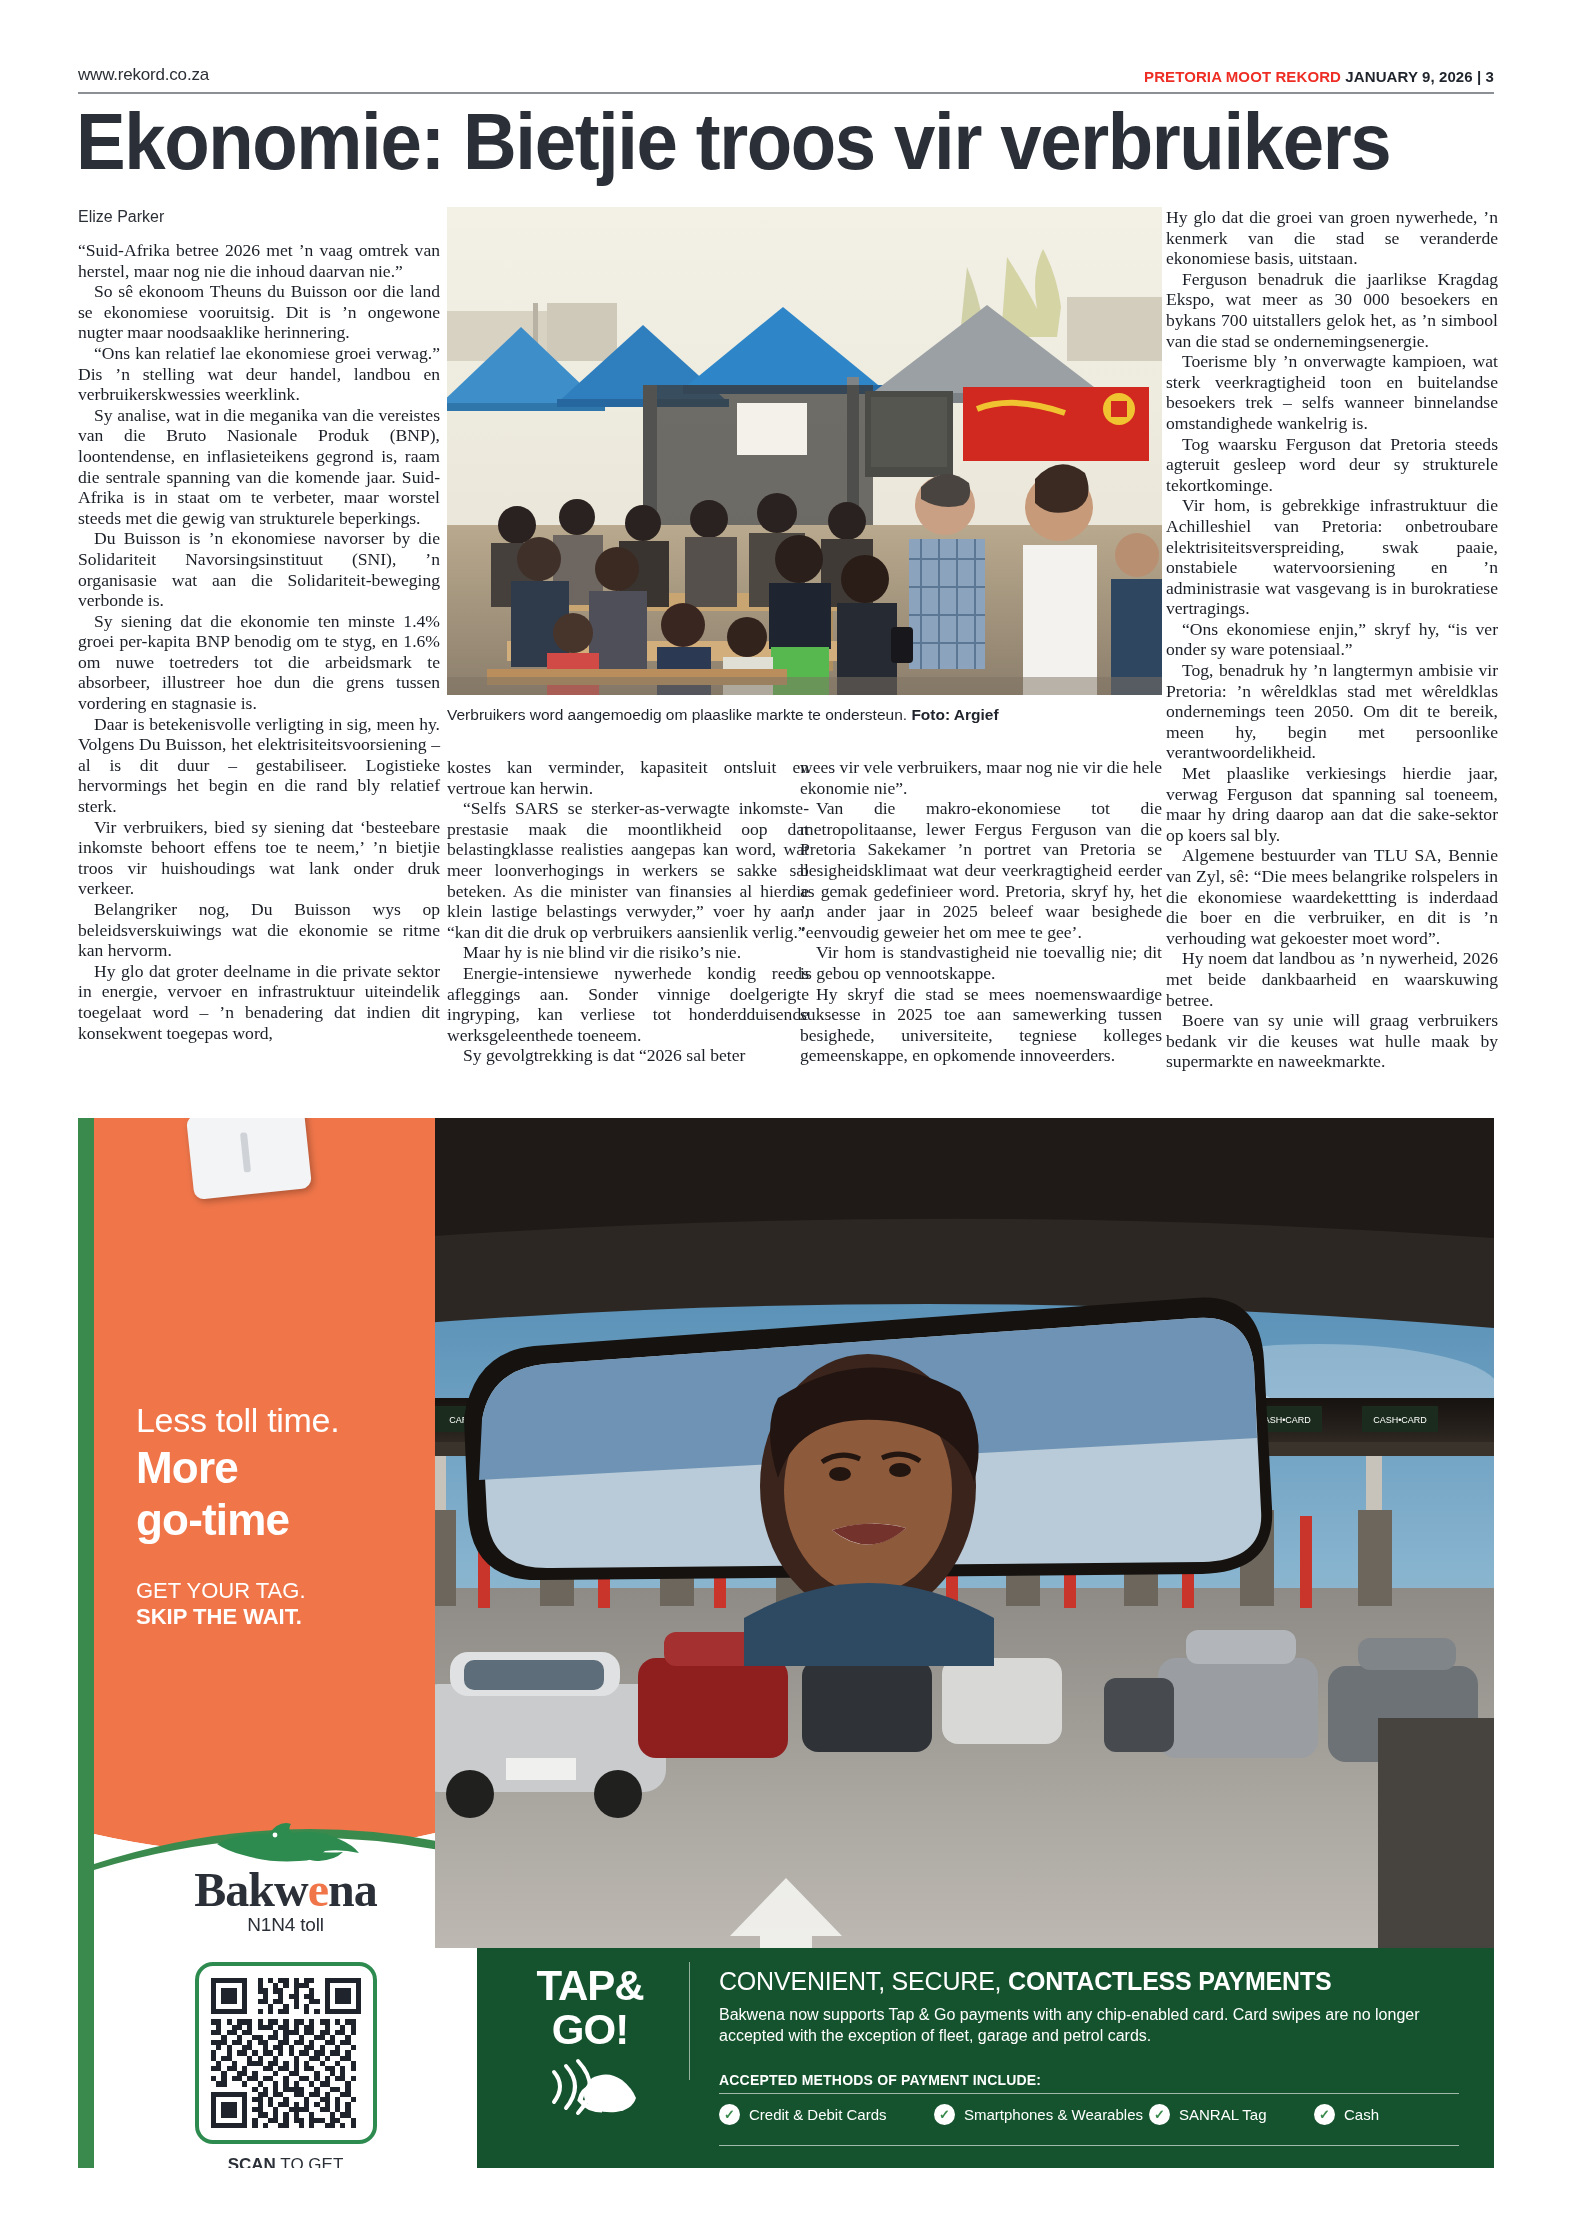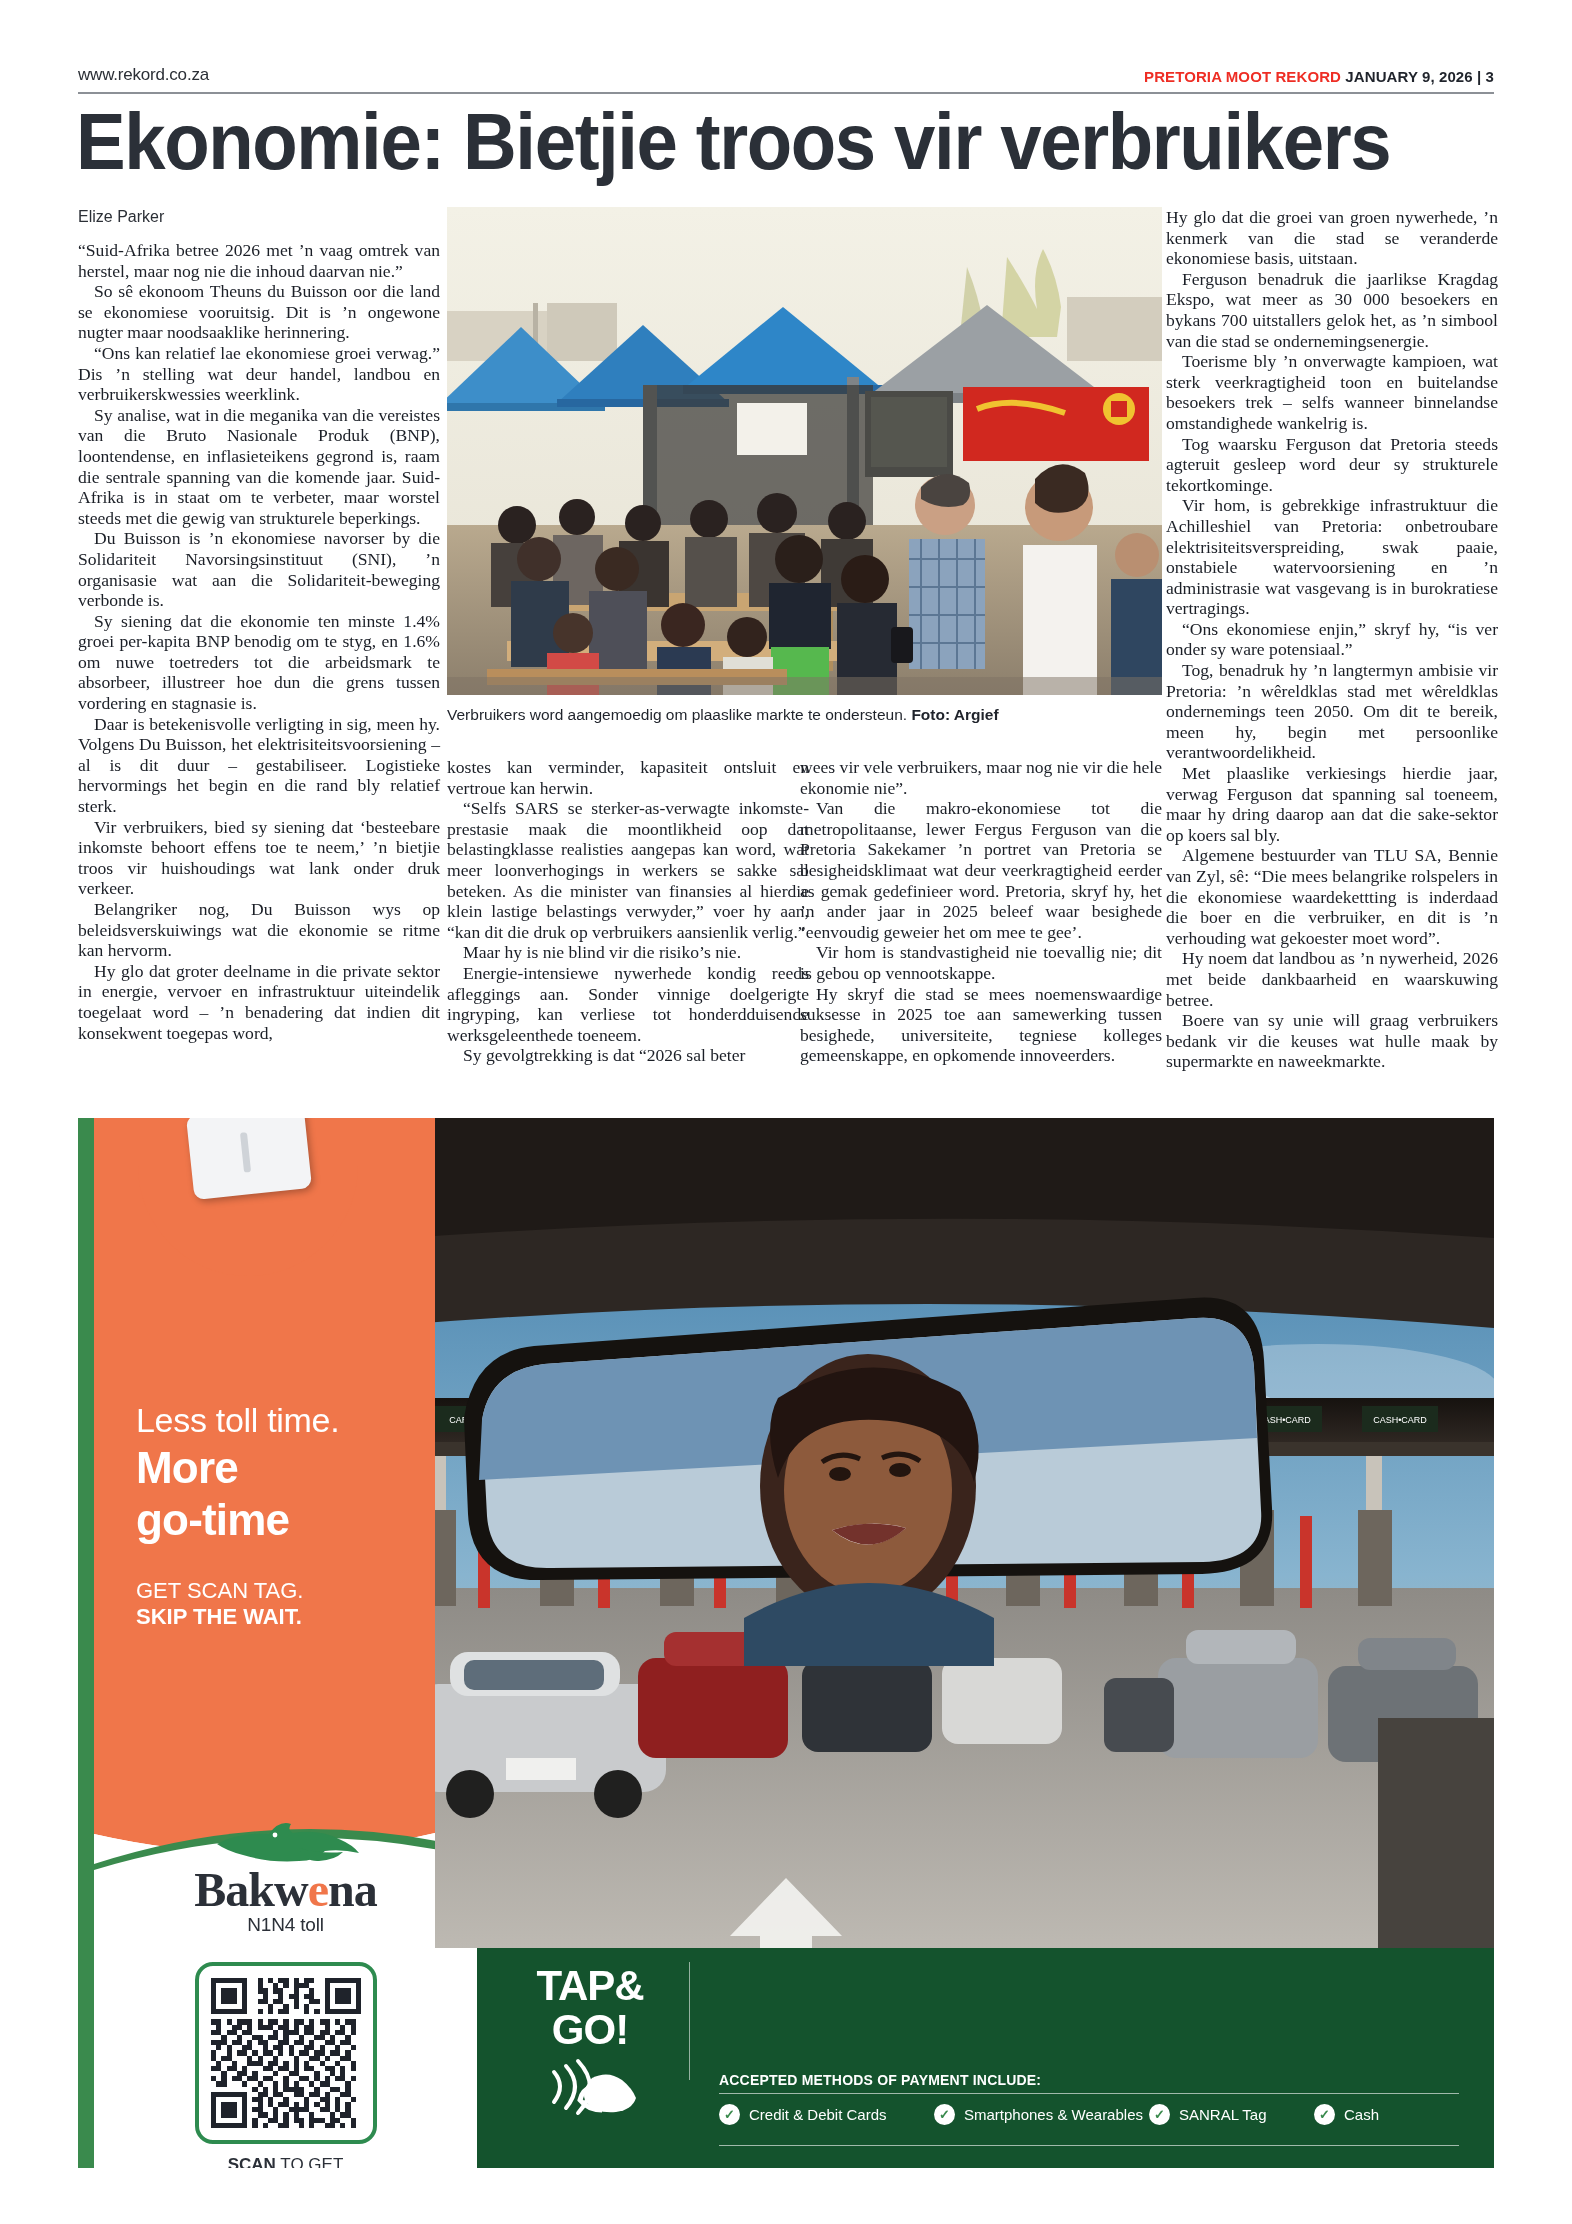--- a/index.html
+++ b/index.html
@@ -545,21 +545,21 @@
       </svg>
 
       <div class="ad-tag">
         <div class="ad-tag-device"></div>
       </div>
 
       <div class="ad-headline">
         <div class="ad-h1">Less toll time.</div>
         <div class="ad-h2">More</div>
         <div class="ad-h2">go-time</div>
-        <div class="ad-h3">GET SCAN TAG.</div>
+        <div class="ad-h3">GET YOUR TAG.</div>
         <div class="ad-h4">SKIP THE WAIT.</div>
       </div>
 
       <div class="bakwena-block">
         <svg class="croc" width="150" height="44" viewBox="0 0 150 44">
           <path d="M6 26 q22 -12 52 -10 q10 -14 22 -10 q-4 6 2 9 q26 -4 46 6 q14 6 20 14 q-18 -4 -34 -2
                    q-10 10 -26 10 q-30 2 -56 -6 q-16 -4 -26 -11z" fill="#2e8b4f"></path>
           <path d="M88 30 q20 6 44 4 q-8 8 -24 9 q-14 1 -20 -13z" fill="#2e8b4f"></path>
           <circle cx="64" cy="17" r="2.4" fill="#ffffff"></circle>
         </svg>
@@ -794,20 +794,24 @@
             <path d="M16 14 q12 14 0 30"></path>
             <path d="M28 8 q18 20 0 42"></path>
             <path d="M40 3 q24 26 0 52"></path>
           </g>
           <path d="M54 20 q16 -8 30 2 q10 8 14 18 q-4 12 -20 14 q-20 2 -30 -10 q-6 -10 6 -24z" fill="#ffffff"></path>
           <path d="M54 28 q-10 4 -12 14 q8 10 22 10" stroke="#ffffff" stroke-width="5" fill="none"></path>
         </svg>
       </div>
       <div class="tap-divider"></div>
 
+      <div class="ad-foot-main">
+        <div class="aff-h"><span>CONVENIENT, SECURE, </span><b>CONTACTLESS PAYMENTS</b></div>
+        <div class="aff-p">Bakwena now supports Tap &amp; Go payments with any chip-enabled card. Card swipes are no longer accepted with the exception of fleet, garage and petrol cards.</div>
+      </div>
 
       <div class="aff-accepted">ACCEPTED METHODS OF PAYMENT INCLUDE:</div>
       <div class="aff-rule"></div>
       <div class="aff-methods">
         <div class="method m1">
           <span class="check">✓</span>
           <span>Credit &amp; Debit Cards</span>
         </div>
         <div class="method m2">
           <span class="check">✓</span>

